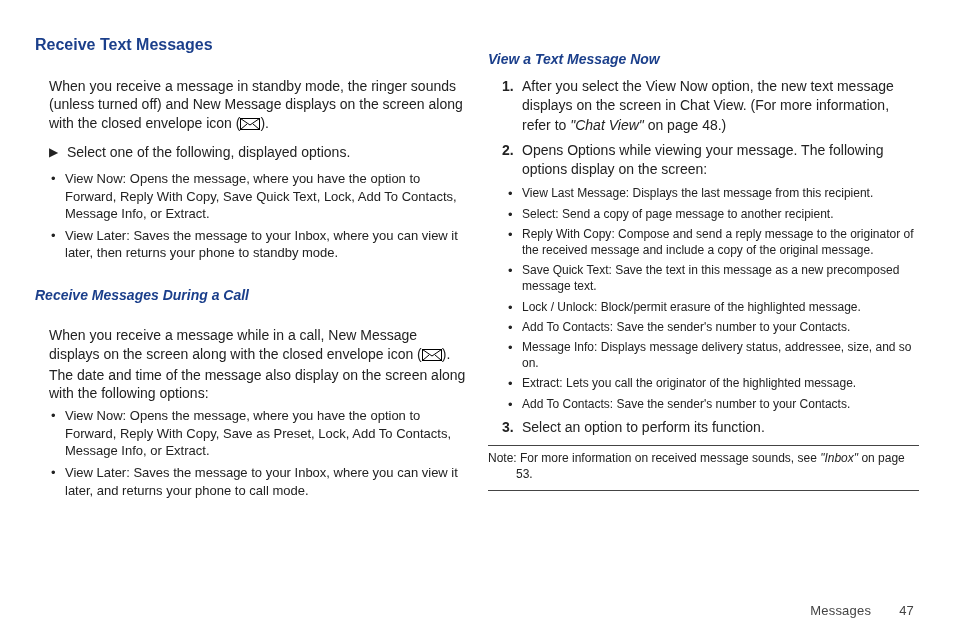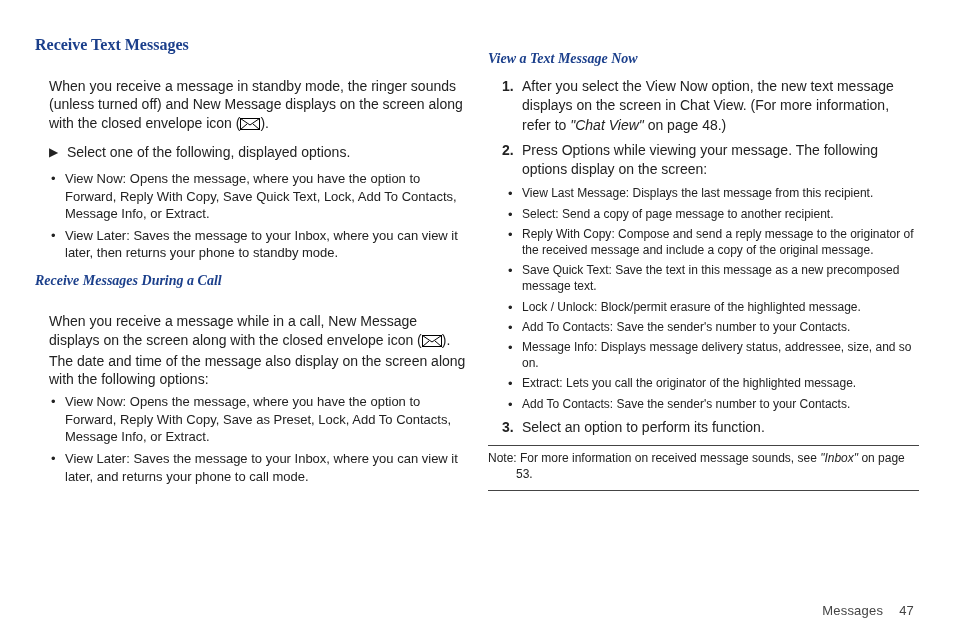--- a/index.html
+++ b/index.html
@@ -26,24 +26,23 @@
   }
   .col {
     width: 50%;
     box-sizing: border-box;
     line-height: 1.35;
   }
   .blue-heading {
     color: #1b3f8b;
     font-weight: bold;
     margin: 0 0 8px 0;
-    font-family: Liberation Serif, serif;
   }
   .blue-h2 { font-size: 16px; }
-  .blue-h3 { font-size: 14px; font-style: italic; margin-top: 10px; }
+  .blue-h3 { font-size: 14px; font-style: italic; margin-top: 24px; }
   .body { font-size: 14px; margin: 21px 0 4px 14px; }
   .indent-select {
     font-size: 14px;
     margin: 8px 0 8px 14px;
     padding-left: 18px;
     position: relative;
   }
   .pointer {
     position: absolute;
     left: 0;
@@ -104,21 +103,21 @@
     vertical-align: -2px;
   }
   .footer {
     position: absolute;
     right: 40px;
     bottom: 18px;
     font-size: 13px;
     color: #444;
     letter-spacing: .2px;
   }
-  .footer .label { margin-right: 16px; }
+  .footer .label { margin-right: 28px; }
 </style>
 </head>
 <body>
 
 <div class="page">
   <div class="columns">
 
     <div class="col">
       <div class="blue-heading blue-h2">Receive Text Messages</div>
 
@@ -165,21 +164,21 @@
     <div class="col">
       <div class="blue-heading blue-h3" style="margin-top:16px">View a Text Message Now</div>
 
       <ol class="numlist">
         <li>
           <span class="num">1.</span>
           <span>After you select the </span><span class="bold">View Now</span><span> option, the new text message displays on the screen in Chat View. (For more information, refer to </span><span class="italic">"Chat View"</span><span> on page 48.)</span>
         </li>
         <li>
           <span class="num">2.</span>
-          <span>Press </span><span class="bold">Options</span><span> while viewing your message. The following options display on the screen:</span>
+          <span>Opens </span><span class="bold">Options</span><span> while viewing your message. The following options display on the screen:</span>
         </li>
       </ol>
 
       <ul class="bullets sub" id="opts-list">
           <li><span class="bold">View Last Message</span><span>: Displays the last message from this recipient.</span></li>
           <li><span class="bold">Select</span><span>: Send a copy of page message to another recipient.</span></li>
           <li><span class="bold">Reply With Copy</span><span>: Compose and send a reply message to the originator of the received message and include a copy of the original message.</span></li>
           <li><span class="bold">Save Quick Text</span><span>: Save the text in this message as a new precomposed message text.</span></li>
           <li><span class="bold">Lock / Unlock</span><span>: Block/permit erasure of the highlighted message.</span></li>
           <li><span class="bold">Add To Contacts</span><span>: Save the sender's number to your Contacts.</span></li>

